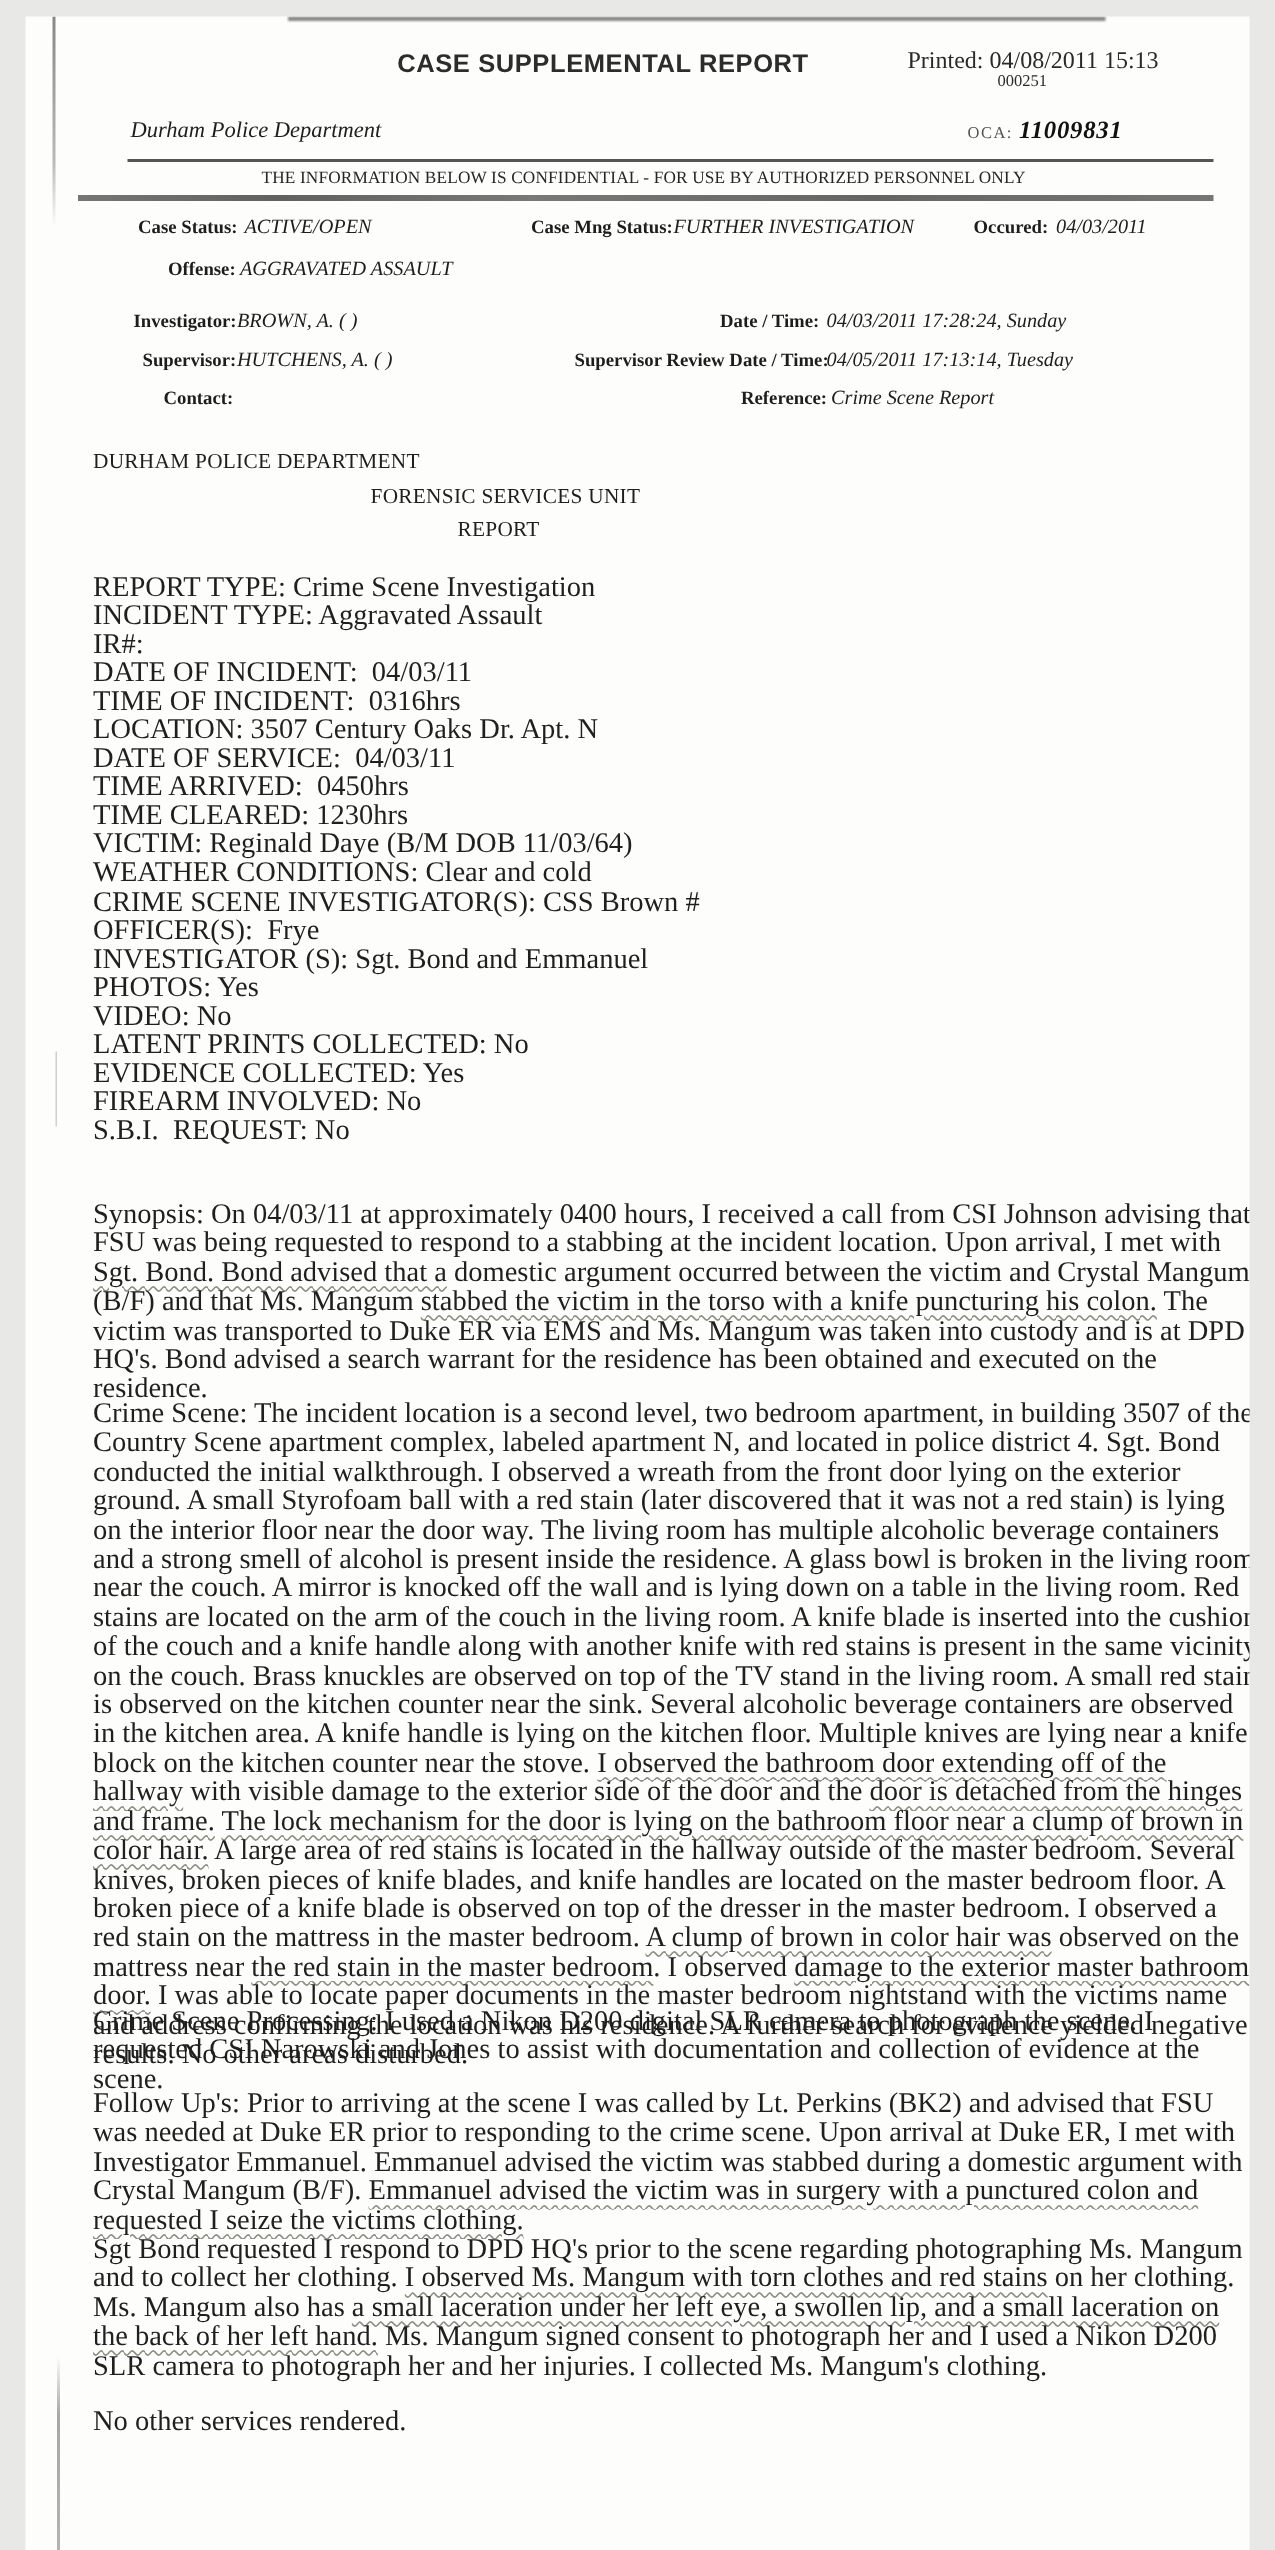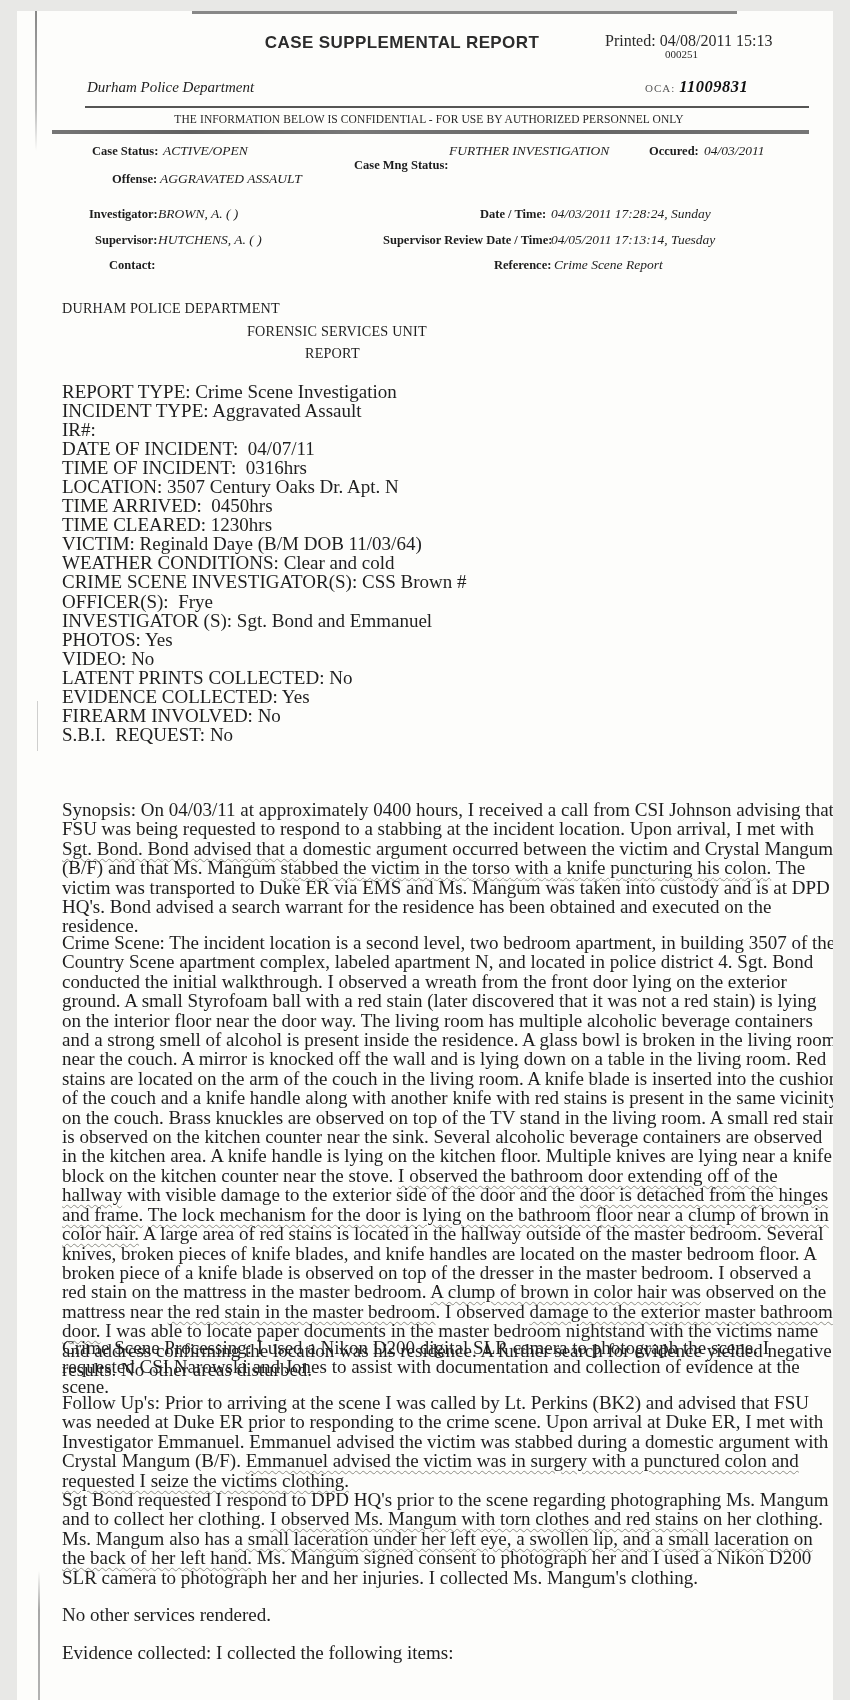--- a/index.html
+++ b/index.html
@@ -80,21 +80,21 @@
   <div class="oca">
     <span class="oca-label">OCA:</span>
     <span class="oca-number">11009831</span>
   </div>
   <div class="rule-1"></div>
   <div class="confidential">THE INFORMATION BELOW IS CONFIDENTIAL - FOR USE BY AUTHORIZED PERSONNEL ONLY</div>
   <div class="rule-2"></div>
 
   <span class="ci-label" style="top:133px;left:75px;">Case Status:</span>
   <span class="ci-value" style="top:132px;left:146px;text-align:center;">ACTIVE/OPEN</span>
-  <span class="ci-label" style="top:147px;left:337px;">Case Mng Status:</span>
+  <span class="ci-label" style="top:133px;left:337px;">Case Mng Status:</span>
   <span class="ci-value" style="top:132px;left:432px;">FURTHER INVESTIGATION</span>
   <span class="ci-label" style="top:133px;left:632px;">Occured:</span>
   <span class="ci-value" style="top:132px;left:687px;">04/03/2011</span>
 
   <span class="ci-label" style="top:161px;left:95px;">Offense:</span>
   <span class="ci-value" style="top:160px;left:143px;">AGGRAVATED ASSAULT</span>
 
   <span class="ci-label" style="top:196px;left:72px;">Investigator:</span>
   <span class="ci-value" style="top:195px;left:141px;">BROWN, A.  (          )</span>
   <span class="ci-label" style="top:196px;left:463px;">Date / Time:</span>
@@ -111,23 +111,24 @@
   <span class="ci-value" style="top:246px;left:537px;">Crime Scene Report</span>
 
   <div class="dept-line" style="top:289px;left:45px;">DURHAM POLICE DEPARTMENT</div>
   <div class="dept-line" style="top:312px;left:230px;">FORENSIC SERVICES UNIT</div>
   <div class="dept-line" style="top:334px;left:288px;">REPORT</div>
 
   <div class="body-text fields" style="top:371px;">
       <div class="field-line">REPORT TYPE: Crime Scene Investigation</div>
       <div class="field-line">INCIDENT TYPE: Aggravated Assault</div>
       <div class="field-line">IR#:</div>
-      <div class="field-line">DATE OF INCIDENT:  04/07/11</div>
+      <div class="field-line">DATE OF INCIDENT:  04/03/11</div>
       <div class="field-line">TIME OF INCIDENT:  0316hrs</div>
       <div class="field-line">LOCATION: 3507 Century Oaks Dr. Apt. N</div>
+      <div class="field-line">DATE OF SERVICE:  04/03/11</div>
       <div class="field-line">TIME ARRIVED:  0450hrs</div>
       <div class="field-line">TIME CLEARED: 1230hrs</div>
       <div class="field-line">VICTIM: Reginald Daye (B/M DOB 11/03/64)</div>
       <div class="field-line">WEATHER CONDITIONS: Clear and cold</div>
       <div class="field-line">CRIME SCENE INVESTIGATOR(S): CSS Brown #</div>
       <div class="field-line">OFFICER(S):  Frye</div>
       <div class="field-line">INVESTIGATOR (S): Sgt. Bond and Emmanuel</div>
       <div class="field-line">PHOTOS: Yes</div>
       <div class="field-line">VIDEO: No</div>
       <div class="field-line">LATENT PRINTS COLLECTED: No</div>
@@ -135,15 +136,14 @@
       <div class="field-line">FIREARM INVOLVED: No</div>
       <div class="field-line">S.B.I.  REQUEST: No</div>
     </div>
 
   <div class="body-text" style="top:789px;"><span>Synopsis: On 04/03/11 at approximately 0400 hours, I received a call from CSI Johnson advising that FSU was being requested to respond to a stabbing at the incident location. Upon arrival, I met with </span><span class="hu">Sgt. Bond. Bond advised that a</span><span> domestic argument occurred between the victim and Crystal Mangum (B/F) and that Ms. Mangum </span><span class="hu">stabbed the victim in the torso with a knife puncturing his colon.</span><span> The victim was transported to Duke ER via EMS and Ms. Mangum was taken into custody and is at DPD HQ's. Bond advised a search warrant for the residence has been obtained and executed on the residence.</span></div>
   <div class="body-text" style="top:922px;"><span>Crime Scene:  The incident location is a second level, two bedroom apartment, in building 3507 of the Country Scene apartment complex, labeled apartment N, and located in police district 4. Sgt. Bond conducted the initial walkthrough. I observed a wreath from the front door lying on the exterior ground. A small Styrofoam ball with a red stain (later discovered that it was not a red stain) is lying on the interior floor near the door way. The living room has multiple alcoholic beverage containers and a strong smell of alcohol is present inside the residence. A glass bowl is broken in the living room near the couch. A mirror is knocked off the wall and is lying down on a table in the living room. Red stains are located on the arm of the couch in the living room. A knife blade is inserted into the cushion of the couch and a knife handle along with another knife with red stains is present in the same vicinity on the couch. Brass knuckles are observed on top of the TV stand in the living room. A small red stain is observed on the kitchen counter near the sink. Several alcoholic beverage containers are observed in the kitchen area. A knife handle is lying on the kitchen floor. Multiple knives are lying near a knife block on the kitchen counter near the stove. </span><span class="hu">I observed the bathroom door extending off of the hallway</span><span> with visible damage to the exterior side of the door and the </span><span class="hu">door is detached from the hinges and frame.</span><span> </span><span class="hu">The lock mechanism for the door is lying on the bathroom floor near a clump of brown in color hair.</span><span> A large area of red stains is located in the hallway outside of the master bedroom. Several knives, broken pieces of knife blades, and knife handles are located on the master bedroom floor. A broken piece of a knife blade is observed on top of the dresser in the master bedroom. I observed a red stain on the mattress in the master bedroom. </span><span class="hu">A clump of brown in color hair was</span><span> observed on the mattress near </span><span class="hu">the red stain in the master bedroom</span><span>. I observed </span><span class="hu">damage to the exterior master bathroom door.</span><span> I was able to locate paper documents in the master bedroom nightstand with the victims name and address confirming the location was his residence. A further search for evidence yielded negative results. No other areas disturbed.</span></div>
   <div class="body-text" style="top:1327px;">Crime Scene Processing: I used a Nikon D200 digital SLR camera to photograph the scene. I requested CSI Narowski and Jones to assist with documentation and collection of evidence at the scene.</div>
   <div class="body-text" style="top:1382px;"><span>Follow Up's:  Prior to arriving at the scene I was called by Lt. Perkins  (BK2) and advised that FSU was needed at Duke ER prior to responding to the crime scene. Upon arrival at Duke ER, I met with Investigator Emmanuel. Emmanuel advised the victim was stabbed during a domestic argument with Crystal Mangum (B/F). </span><span class="hu">Emmanuel advised the victim was in surgery with a punctured colon and requested I seize the victims clothing.</span></div>
   <div class="body-text" style="top:1479px;"><span>Sgt Bond requested I respond to DPD HQ's prior to the scene regarding photographing Ms. Mangum and to collect her clothing. </span><span class="hu">I observed Ms. Mangum with torn clothes and red stains</span><span> on her clothing. Ms. Mangum also has </span><span class="hu">a small laceration under her left eye, a swollen lip, and a small laceration on the back of her left hand.</span><span> Ms. Mangum signed consent to photograph her and I used a Nikon D200 SLR camera to photograph her and her injuries. I collected Ms. Mangum's clothing.</span></div>
   <div class="body-text" style="top:1594px;">No other services rendered.</div>
-  <div class="body-text" style="top:1632px;">Evidence collected: I collected the following items:</div>
 
 </div>
 
 </body></html>

